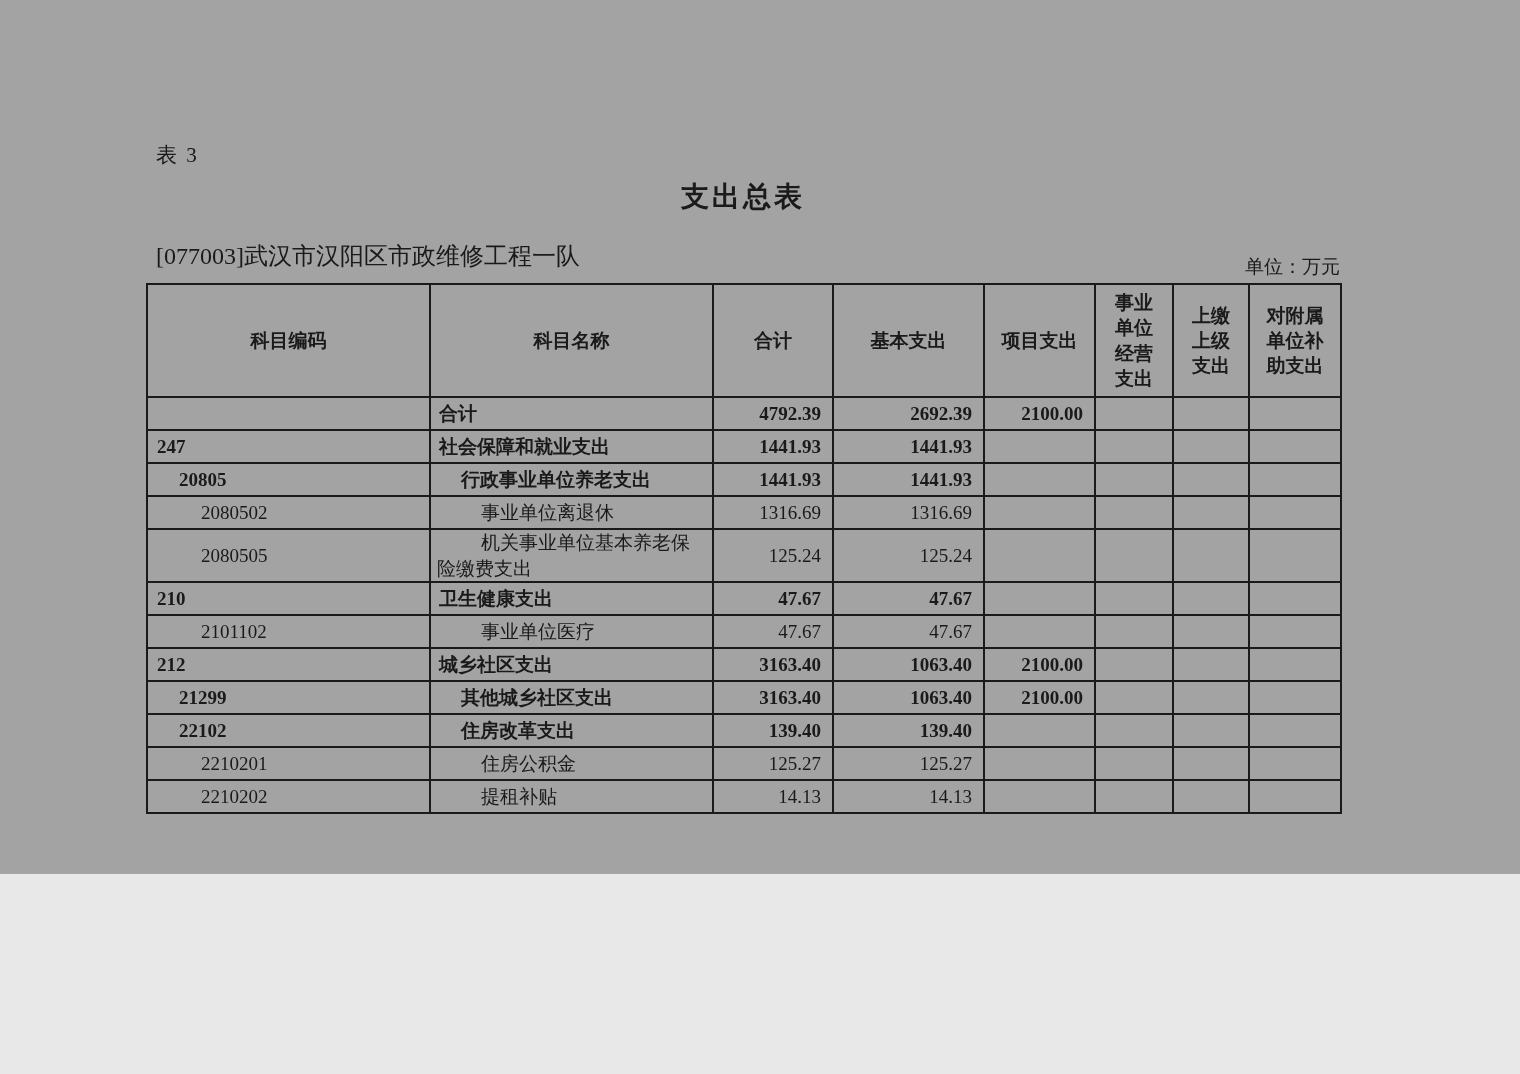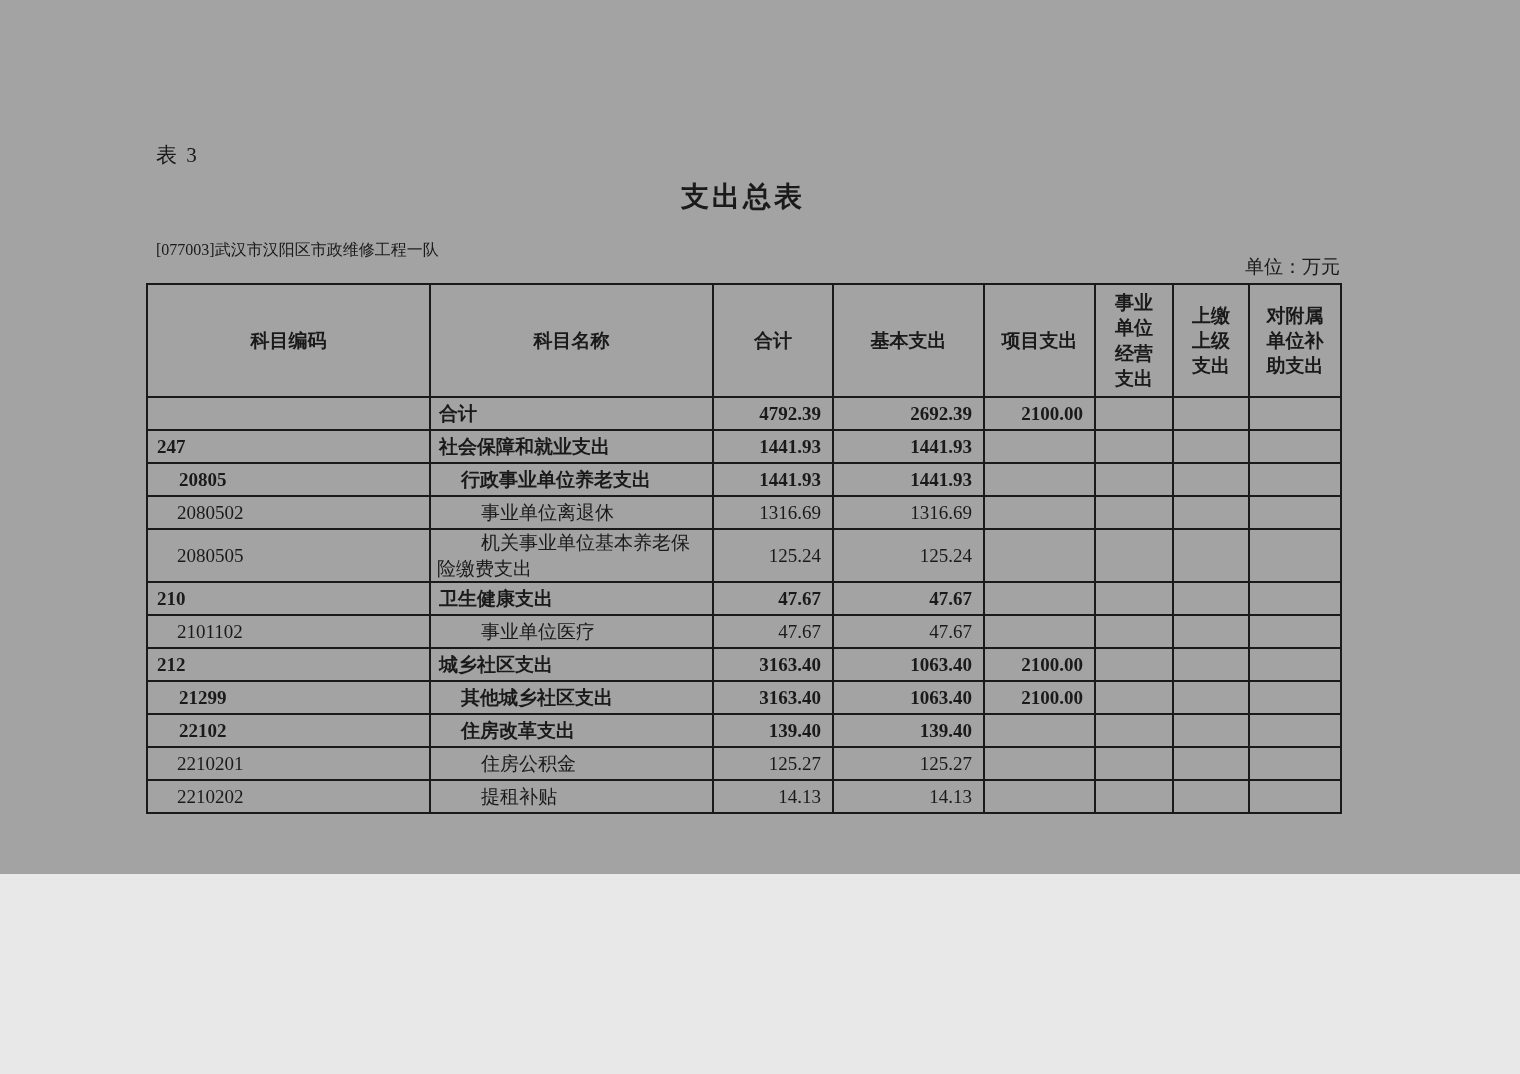--- a/index.html
+++ b/index.html
@@ -30,21 +30,21 @@
     text-align: center;
     font-size: 28px;
     font-weight: 700;
     letter-spacing: 3px;
   }
 
   .org-line {
     position: absolute;
     left: 156px;
     top: 240px;
-    font-size: 16px;
+    font-size: 24px;
   }
 
   .unit-note {
     position: absolute;
     left: 146px;
     top: 254px;
     width: 1194px;
     text-align: right;
     font-size: 19px;
   }
@@ -76,21 +76,21 @@
   td.cell-name {
     text-align: left;
     padding-left: 6px;
     padding-right: 6px;
     line-height: 1.35;
   }
   td.cell-num { text-align: right; padding-right: 11px; }
 
   tr.lvl0 td.cell-code, tr.lvl1 td.cell-code { padding-left: 9px; }
   tr.lvl2 td.cell-code { padding-left: 31px; margin-left: 20px; }
-  tr.lvl3 td.cell-code { padding-left: 29px; }
+  tr.lvl3 td.cell-code { padding-left: 53px; }
 
   tr.lvl0 td.cell-name, tr.lvl1 td.cell-name { text-indent: 2px; }
   tr.lvl2 td.cell-name { text-indent: 24px; }
   tr.lvl3 td.cell-name { text-indent: 44px; }
 
   tr.bold td { font-weight: 700; }
 
   .page-number {
     position: absolute;
     left: 1146px;

